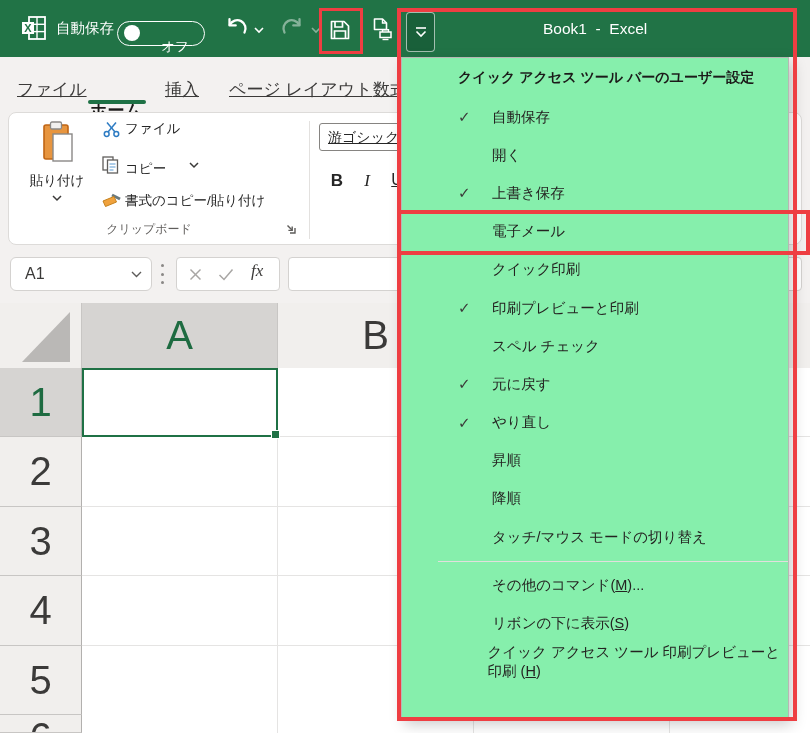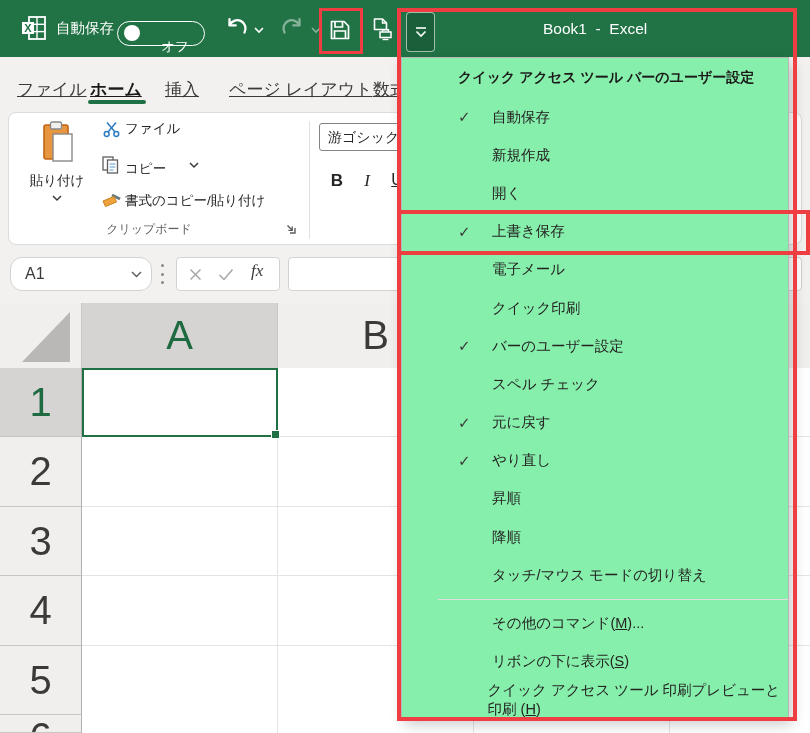--- a/index.html
+++ b/index.html
@@ -15,40 +15,40 @@
   .toggle{left:117px;top:21px;width:88px;height:25px;border:1.5px solid #fff;border-radius:14px;box-sizing:border-box;}
   .toggle-knob{left:6px;top:3px;width:16px;height:16px;border-radius:50%;background:#fff;}
   .toggle-state{left:34px;top:0;width:46px;height:22px;line-height:22px;color:#fff;font-size:13.5px;text-align:center;margin-top:14px;}
   .faded{opacity:.45;}
   .qat-btn{left:406px;top:12px;width:29px;height:40px;background:#19603a;border:1px solid rgba(255,255,255,.6);
            border-radius:4px;box-sizing:border-box;display:flex;align-items:center;justify-content:center;}
 
   
   .workarea-bg{left:0;top:57px;width:810px;height:246px;background:#f3f1f0;}
   .tab{top:78px;font-size:17px;color:#3b3a39;text-decoration:underline;}
-  .tab.active{font-weight:bold;color:#1b1a19;}
+  .tab.active{font-weight:bold;color:#1b1a19;margin-top:21px;}
   .tab-underline{left:88px;top:100px;width:58px;height:3.5px;background:#1e7145;border-radius:2px;}
 
   
   .ribbon-panel{left:8px;top:112px;width:794px;height:133px;background:#fff;border:1px solid #dddbd9;
                 border-radius:8px;box-sizing:border-box;}
   .rp{position:absolute;}
   .paste-label{left:18px;top:55px;width:60px;text-align:center;font-size:13.5px;color:#262626;font-family:Liberation Mono, monospace;}
   .small-cmd-label{font-size:13.5px;color:#262626;white-space:nowrap;}
   .group-label{left:50px;top:108px;width:180px;text-align:center;font-size:12px;color:#605e5c;}
   .v-sep{left:300px;top:8px;width:1px;height:118px;background:#e3e1df;}
   .font-combo{left:310px;top:10px;width:160px;height:28px;border:1px solid #868481;border-radius:3px;
-              box-sizing:border-box;background:#fff;line-height:26px;padding-left:8px;font-size:14px;color:#262626;}
+              box-sizing:border-box;background:#fff;line-height:26px;padding-left:8px;font-size:14px;color:#262626;text-decoration:underline;}
   .btn-b{left:316px;top:58px;width:24px;height:26px;font-weight:bold;font-size:17px;color:#262626;text-align:center;}
   .btn-i{left:348px;top:58px;width:20px;height:26px;font-style:italic;font-family:"Liberation Serif","DejaVu Serif",serif;font-size:17px;color:#262626;text-align:center;}
   .btn-u{left:378px;top:58px;width:20px;height:26px;font-size:16px;color:#262626;text-decoration:underline;text-align:center;}
   .chev{stroke:#3b3a39;stroke-width:1.5;fill:none;}
 
   
-  .name-box{left:10px;top:257px;width:142px;height:34px;background:#fff;border:1px solid #d4d2d0;border-radius:12px;
+  .name-box{left:10px;top:257px;width:142px;height:34px;background:#fff;border:1px solid #d4d2d0;border-radius:6px;
             box-sizing:border-box;}
   .name-box-text{left:14px;top:0;height:32px;line-height:32px;font-size:16px;color:#3b3a39;}
   .grip{left:160px;top:264px;width:4px;height:20px;display:flex;flex-direction:column;justify-content:space-between;align-items:center;}
   .grip i{width:3px;height:3px;border-radius:50%;background:#8a8886;}
   .fx-box{left:176px;top:257px;width:104px;height:34px;background:#fff;border:1px solid #d4d2d0;border-radius:4px;box-sizing:border-box;}
   .fx-text{left:74px;top:3px;font-size:17px;font-style:italic;font-family:"Liberation Serif","DejaVu Serif",serif;color:#3b3a39;}
   .formula-input{left:288px;top:257px;width:514px;height:34px;background:#fff;border:1px solid #d4d2d0;border-radius:4px;box-sizing:border-box;}
 
   
   .colheader-strip{left:0;top:303px;width:810px;height:65px;background:#f1efed;border-bottom:1px solid #b2b0ae;box-sizing:border-box;}
@@ -262,41 +262,37 @@
 
   <div class="abs menu">
     <div class="menu-header">クイック アクセス ツール バーのユーザー設定</div>
 
     <div class="menu-item">
       <span class="chk">✓</span>
       <span>自動保存</span>
     </div>
     <div class="menu-item">
       <span class="chk"></span>
-      <span>新規作成</span>
-    </div>
-    <div class="menu-item">
-      <span class="chk"></span>
       <span>開く</span>
     </div>
     <div class="menu-item">
       <span class="chk">✓</span>
       <span>上書き保存</span>
     </div>
     <div class="menu-item">
       <span class="chk"></span>
       <span>電子メール</span>
     </div>
     <div class="menu-item">
       <span class="chk"></span>
       <span>クイック印刷</span>
     </div>
     <div class="menu-item">
       <span class="chk">✓</span>
-      <span>バーのユーザー設定</span>
+      <span>印刷プレビューと印刷</span>
     </div>
     <div class="menu-item">
       <span class="chk"></span>
       <span>スペル チェック</span>
     </div>
     <div class="menu-item">
       <span class="chk">✓</span>
       <span>元に戻す</span>
     </div>
     <div class="menu-item">

